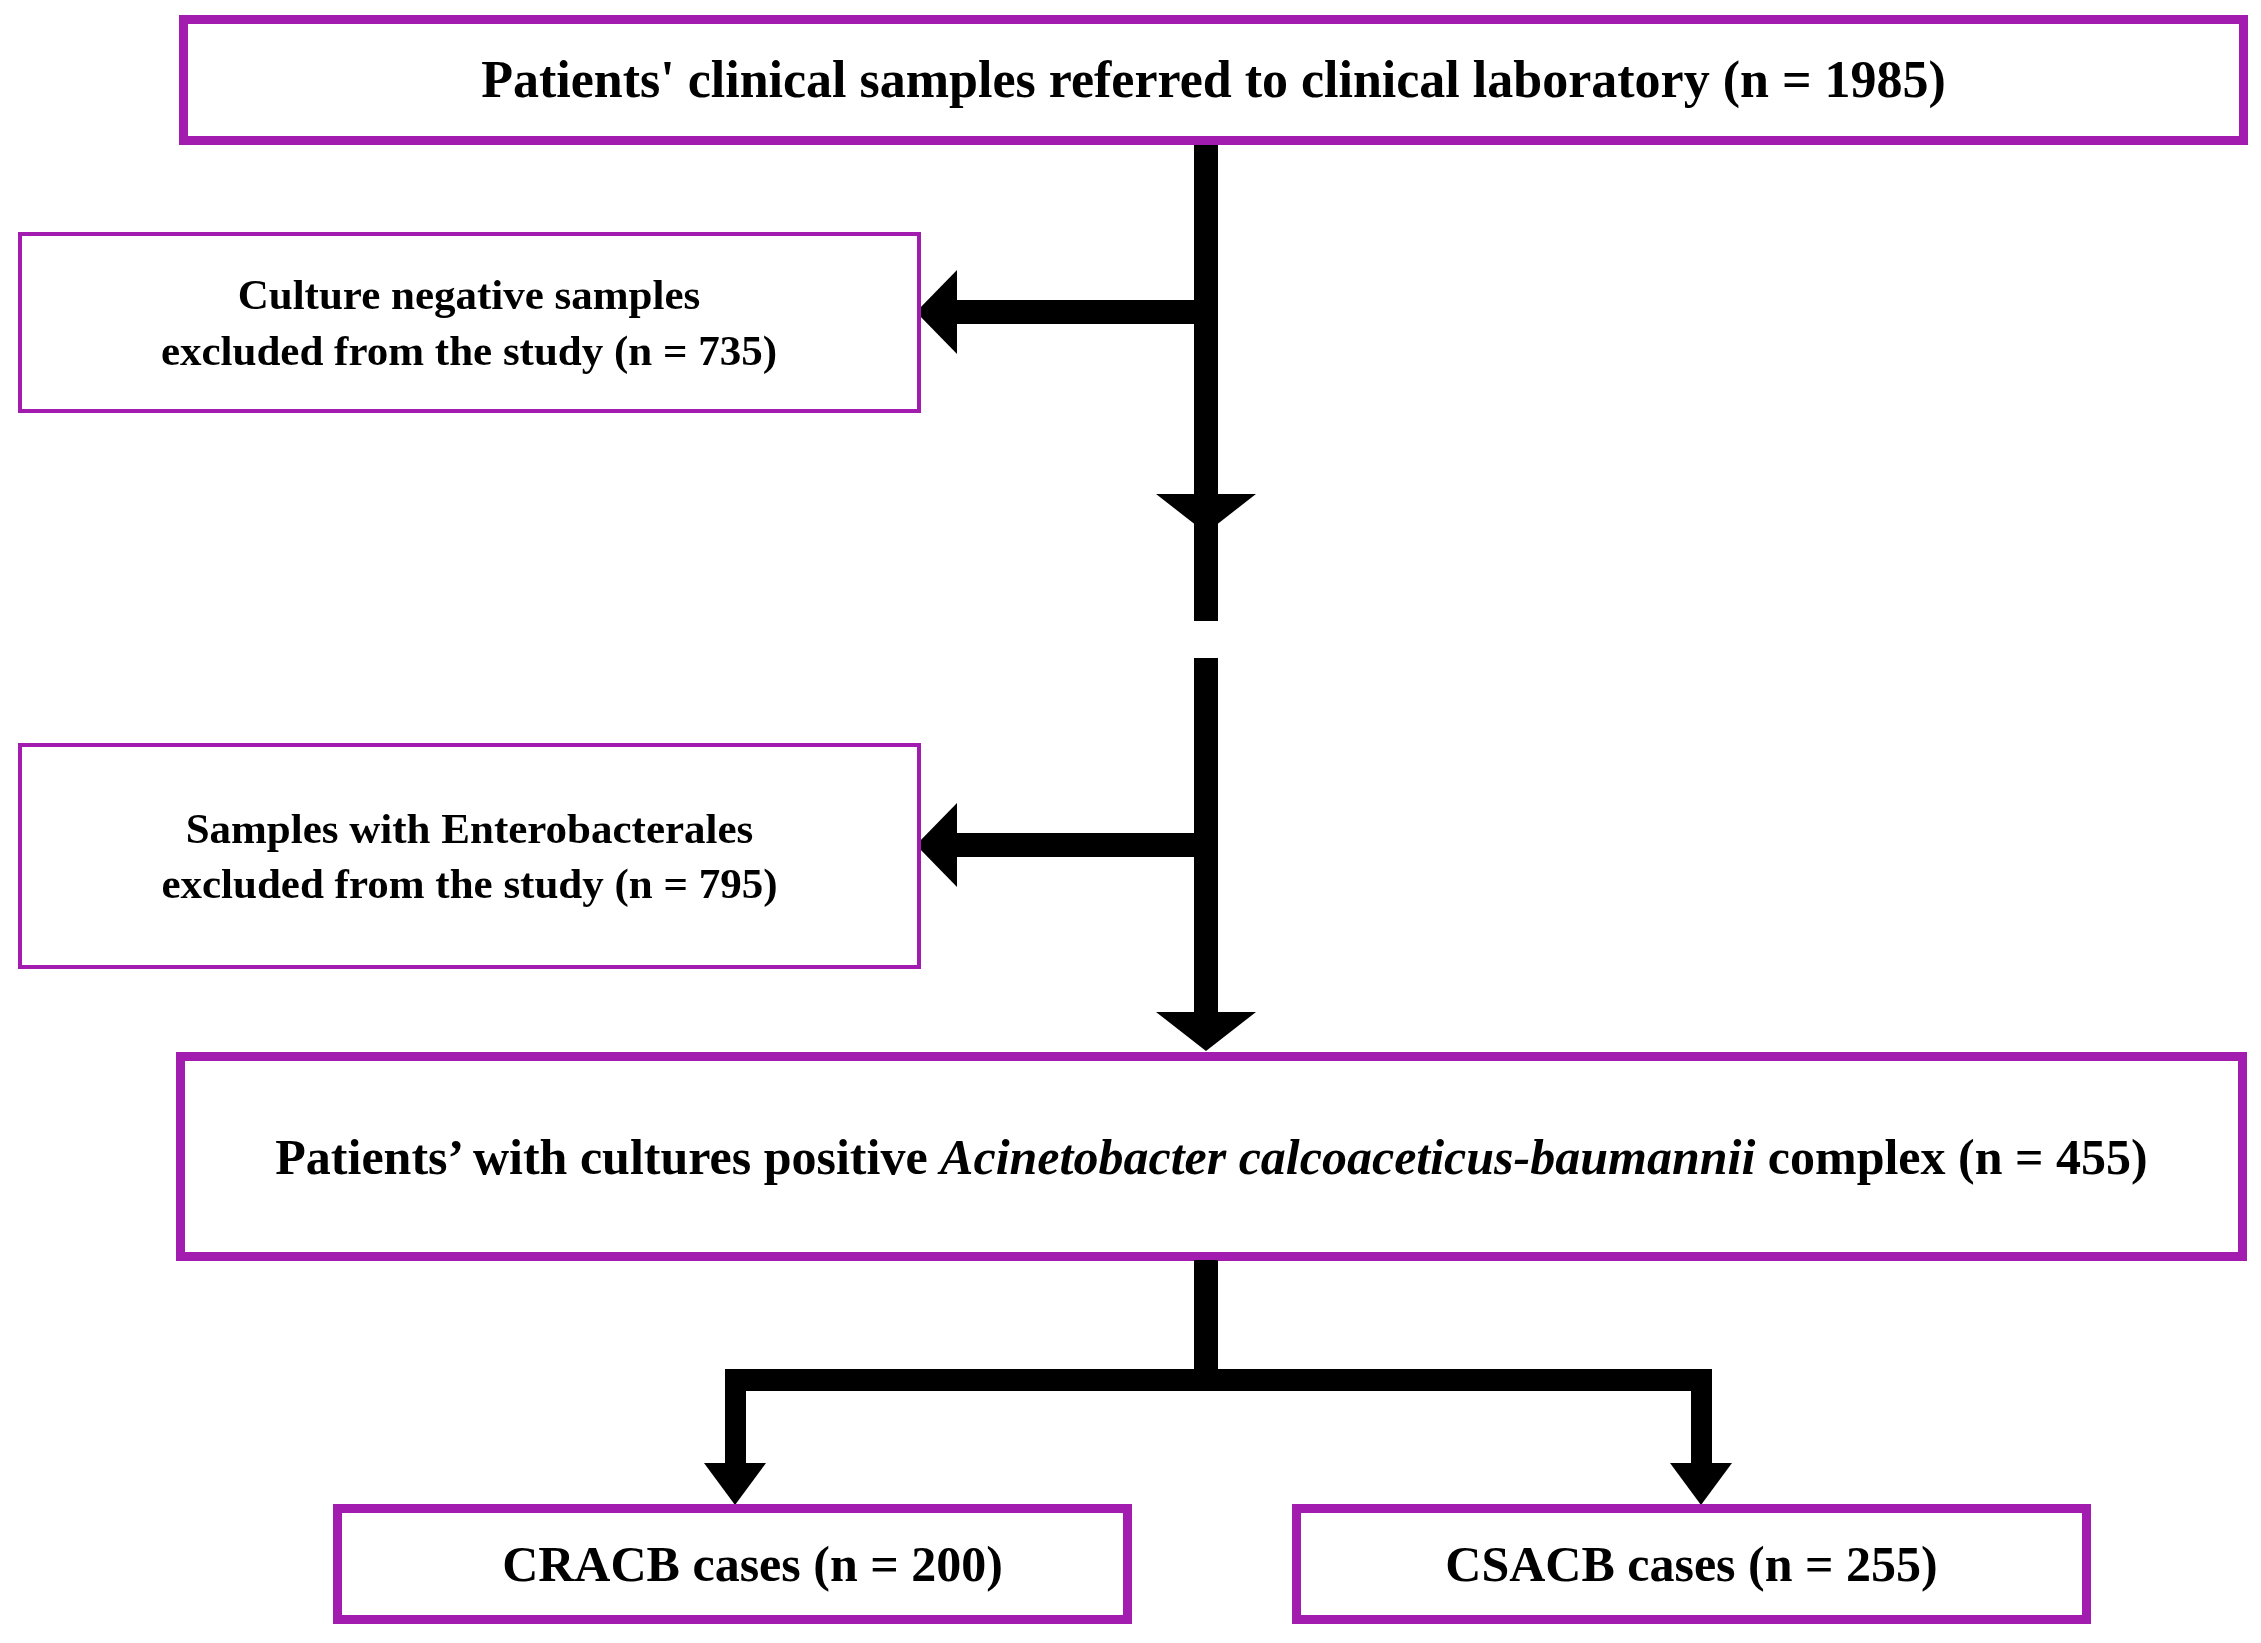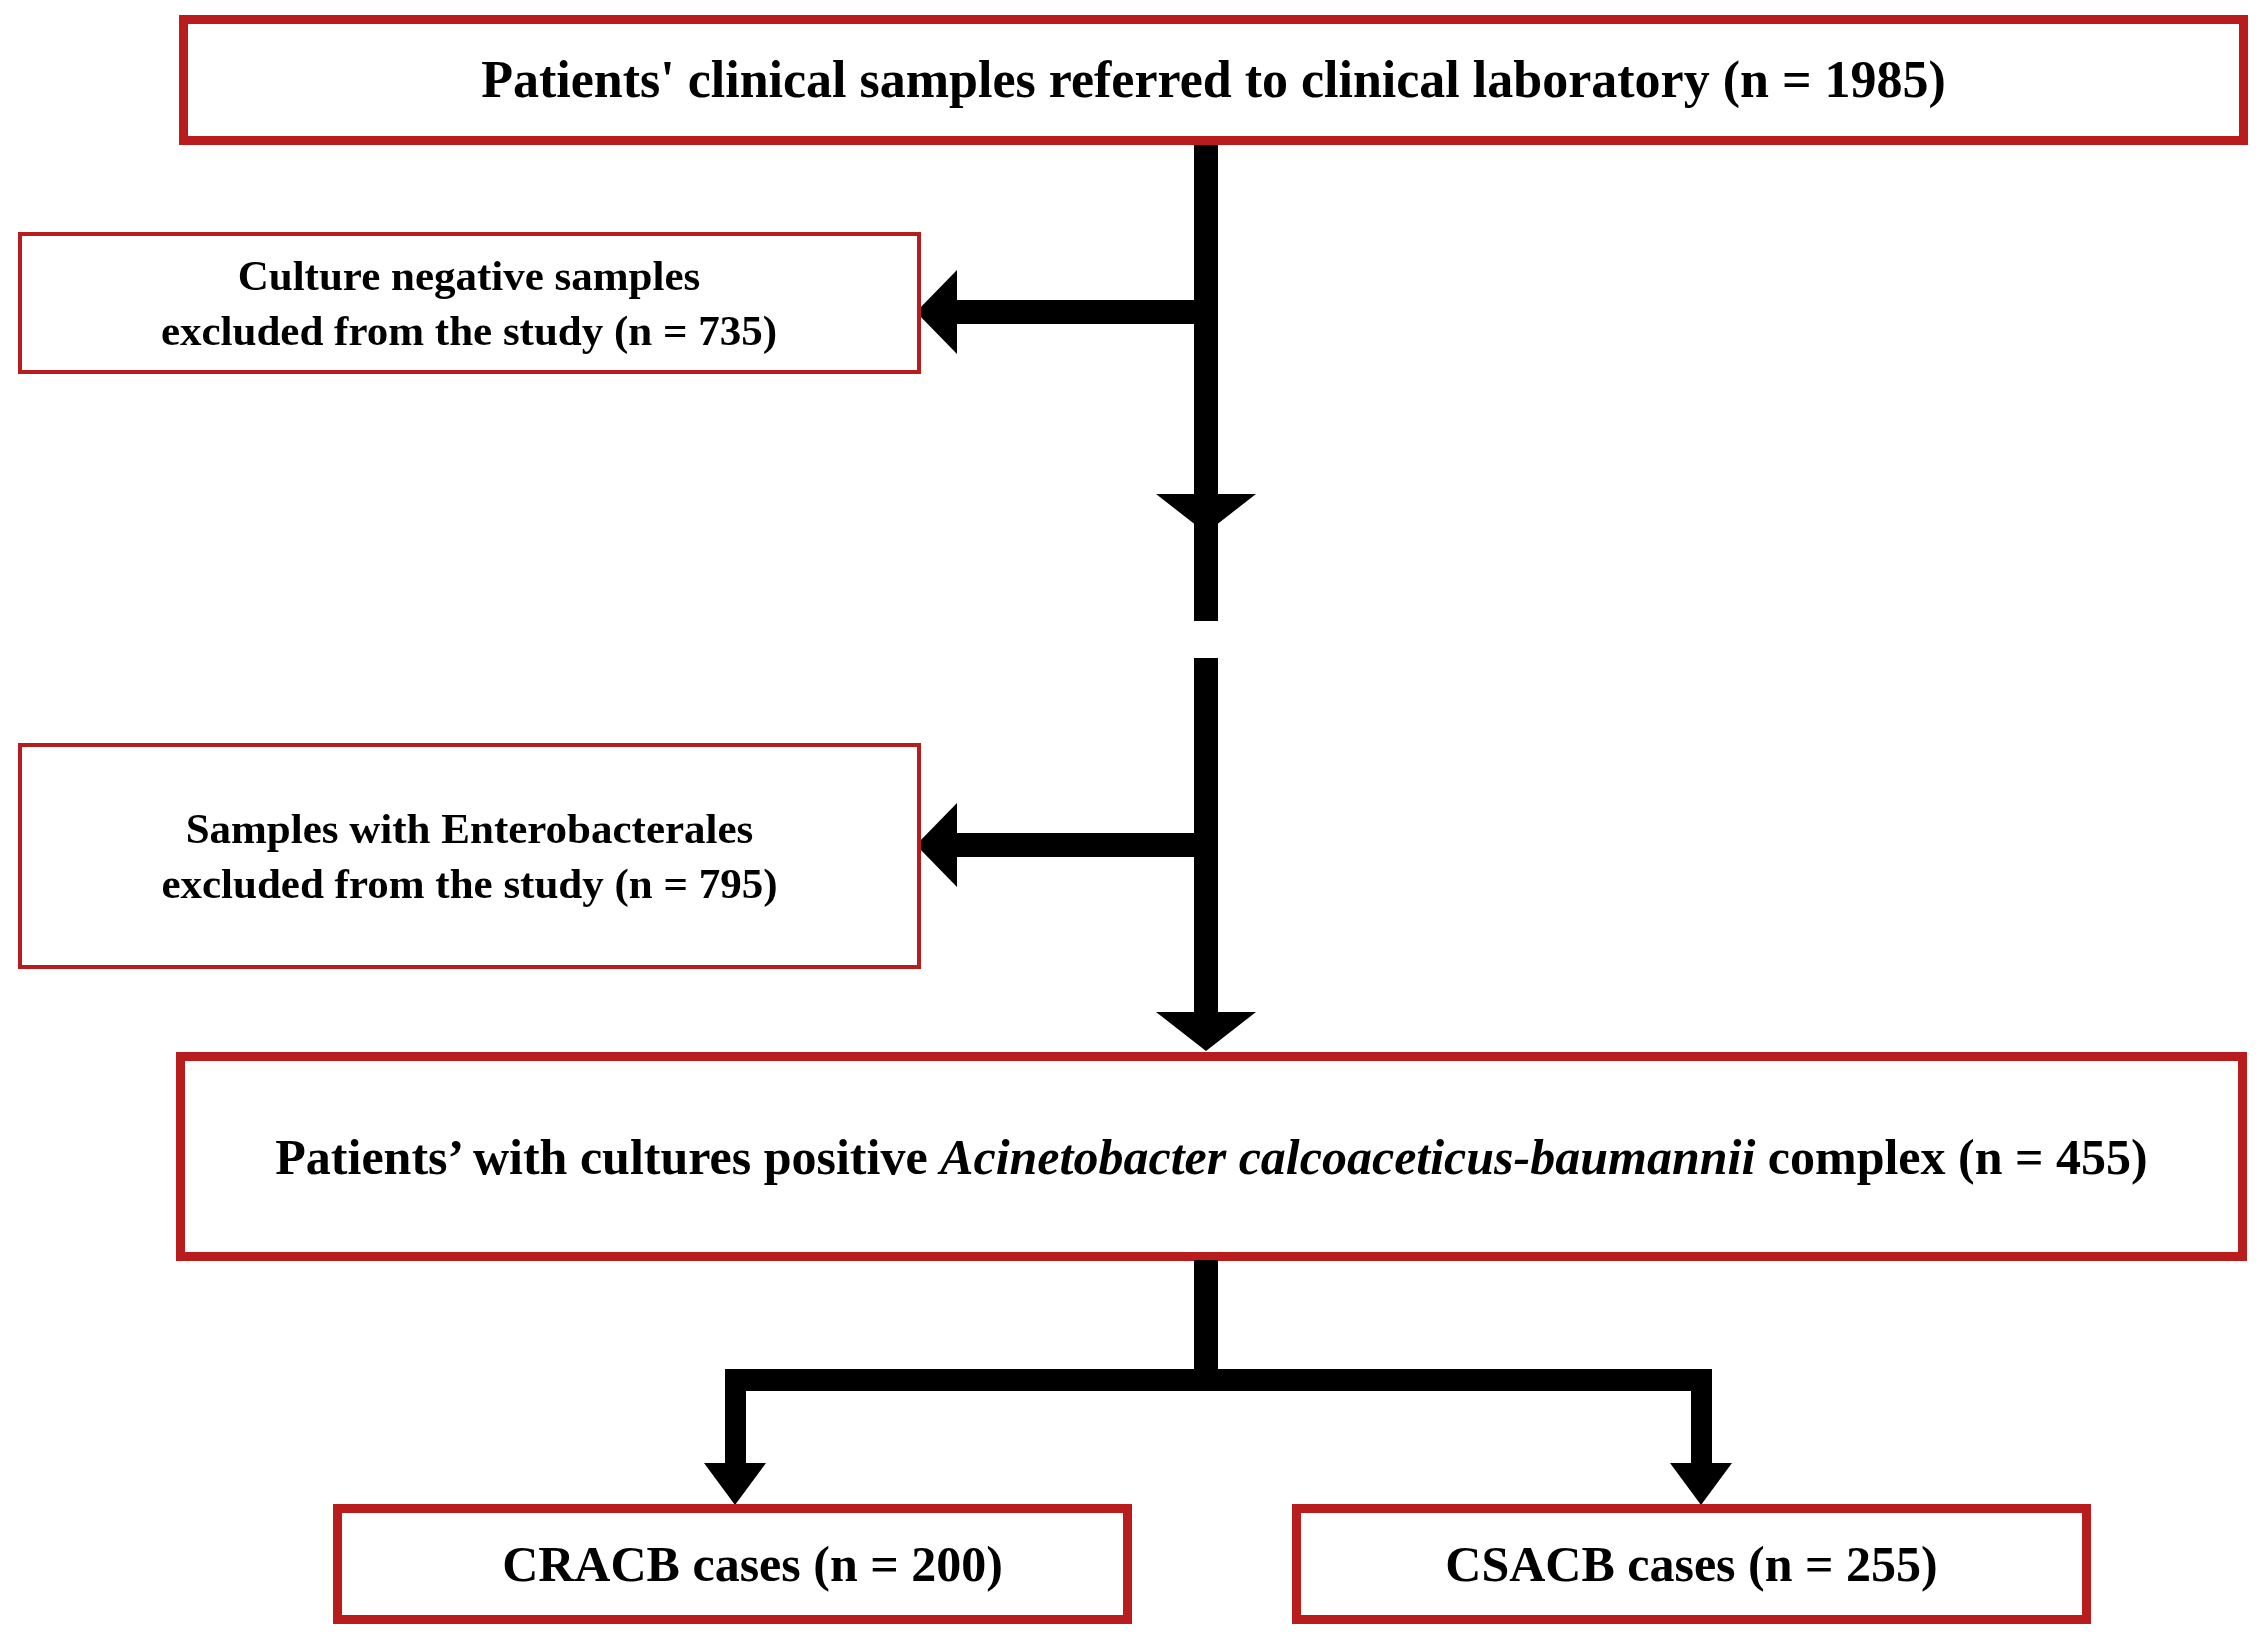--- a/index.html
+++ b/index.html
@@ -13,21 +13,21 @@
   #canvas {
     position: relative;
     width: 2261px;
     height: 1644px;
     background: #ffffff;
     overflow: hidden;
   }
   .node {
     position: absolute;
     background: #ffffff;
-    border: 9px solid #b91c1c;
+    border: 9px solid #a21caf;
     box-sizing: border-box;
     display: flex;
     align-items: center;
     justify-content: center;
     text-align: center;
   }
   .node.thin {
     border-width: 4.9px;
   }
   .node-label {
@@ -80,21 +80,21 @@
     <div class="node-label" style="font-size:52px;">Patients' clinical samples referred to clinical laboratory (n = 1985)</div>
   </div>
 
   <div class="vline" style="left:1194px; top:145px; width:24px; height:476px;"></div>
 
   <div class="hline" style="left:956px; top:300px; width:245px; height:24px;"></div>
   <div class="arrow-left" style="left:916px; top:270px;"></div>
 
   <div class="arrow-down" style="left:1156px; top:494px;"></div>
 
-  <div class="node thin" style="left:17.5px; top:232px; width:903px; height:142px;">
+  <div class="node thin" style="left:17.5px; top:232px; width:903px; height:181px;">
     <div class="node-label" style="font-size:43px;">
       <span>Culture negative samples</span><br>
       <span>excluded from the study (n = 735)</span>
     </div>
   </div>
 
 
   <div class="vline" style="left:1194px; top:658px; width:24px; height:358px;"></div>
 
   <div class="hline" style="left:956px; top:833px; width:245px; height:24px;"></div>

